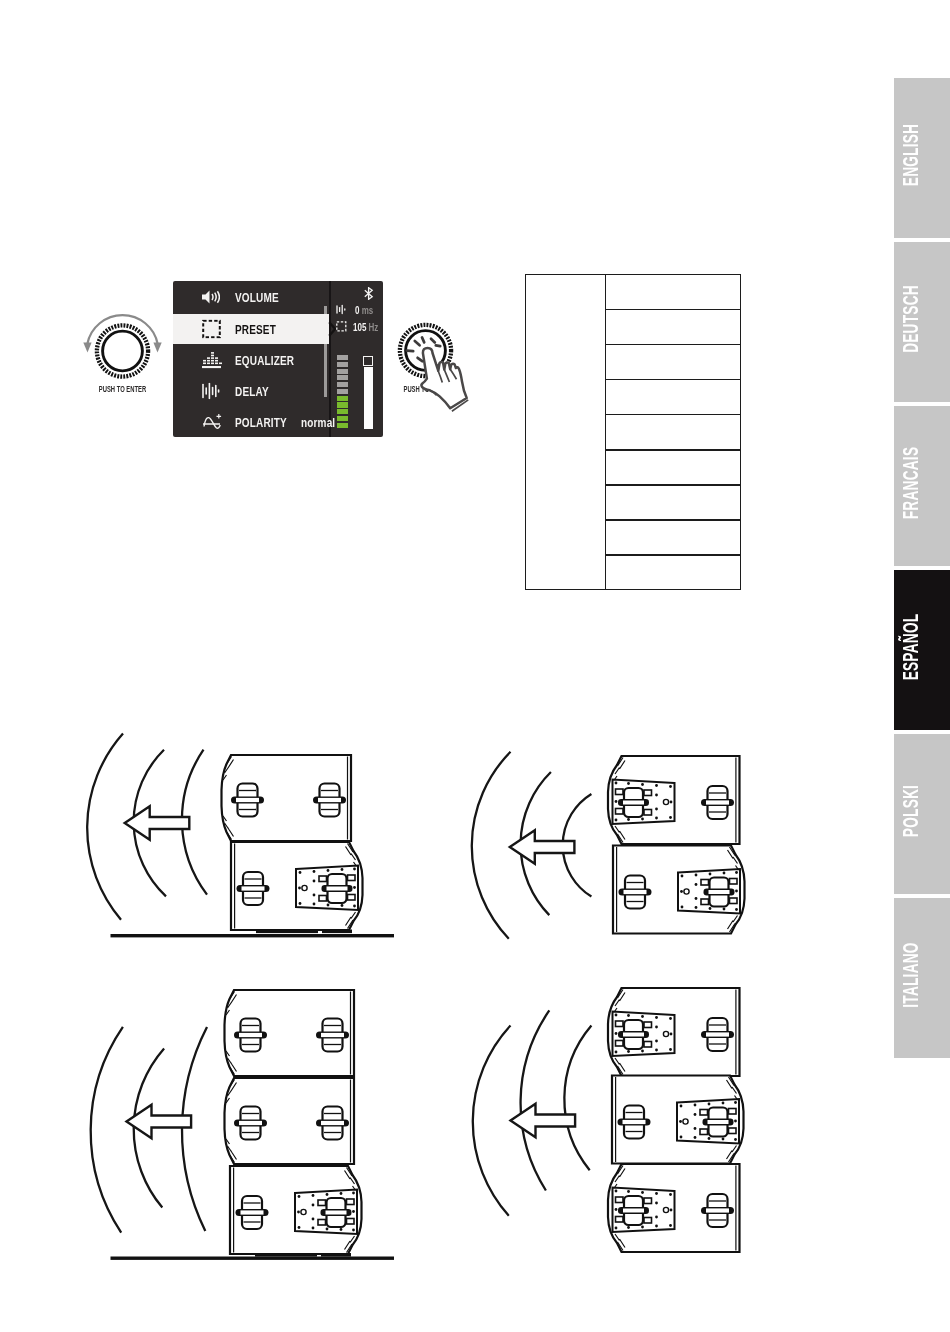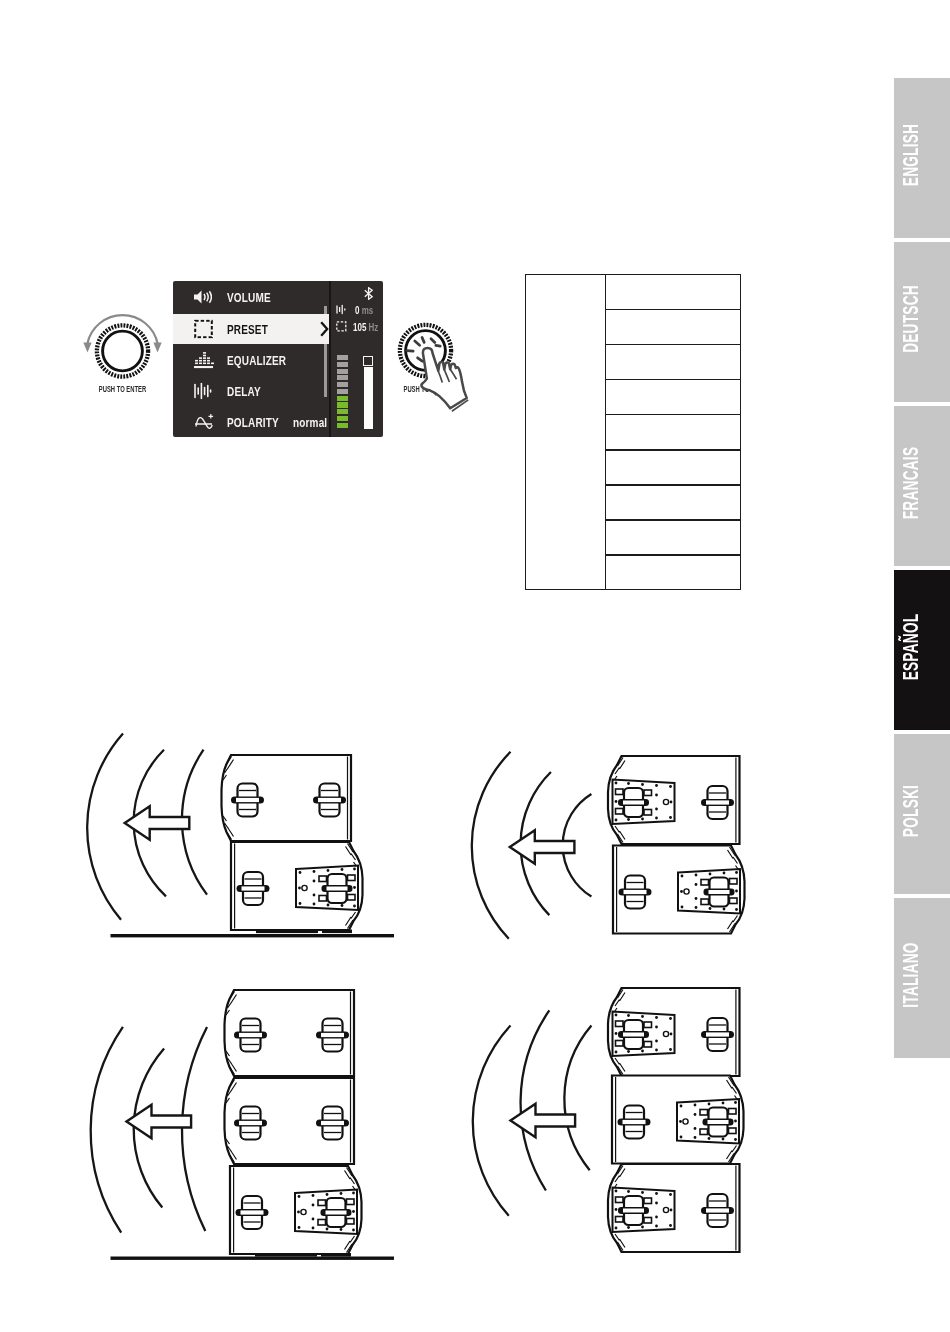--- a/index.html
+++ b/index.html
@@ -13,21 +13,21 @@
     font-weight:bold;font-size:22px;color:#fff;white-space:nowrap;letter-spacing:0.4px;}
   .tab.dark{background:#141112;}
   
   #tbl{position:absolute;left:525px;top:274px;width:216px;height:316px;
        border:1.5px solid #1c1c1c;box-sizing:border-box;}
   #tbl .vline{position:absolute;left:78.5px;top:0;width:1.5px;height:100%;background:#1c1c1c;}
   #tbl .hline{position:absolute;left:80px;right:0;height:1.5px;background:#1c1c1c;}
   
   #screen{position:absolute;left:173px;top:281px;width:210px;height:156px;
           background:#2f2b2b;border-radius:2px;}
-  .mrow{position:absolute;left:8px;width:156px;height:31.2px;}
+  .mrow{position:absolute;left:16px;width:156px;height:31.2px;}
   .mrow .lbl{position:absolute;left:46px;top:calc(50% + 1.2px);transform:translateY(-50%) scaleX(0.8);
       transform-origin:left center;font-weight:bold;font-size:12.5px;color:#f4f3f2;
       white-space:nowrap;letter-spacing:0.2px;}
   .mrow .icon{position:absolute;left:13px;top:50%;transform:translateY(-50%);}
   #hilite{position:absolute;left:0;top:32.6px;width:156.2px;height:30.6px;background:#f3f2f1;}
   .sbtext{position:absolute;font-weight:bold;color:#f4f3f2;white-space:nowrap;}
 </style>
 </head>
 <body>
 

